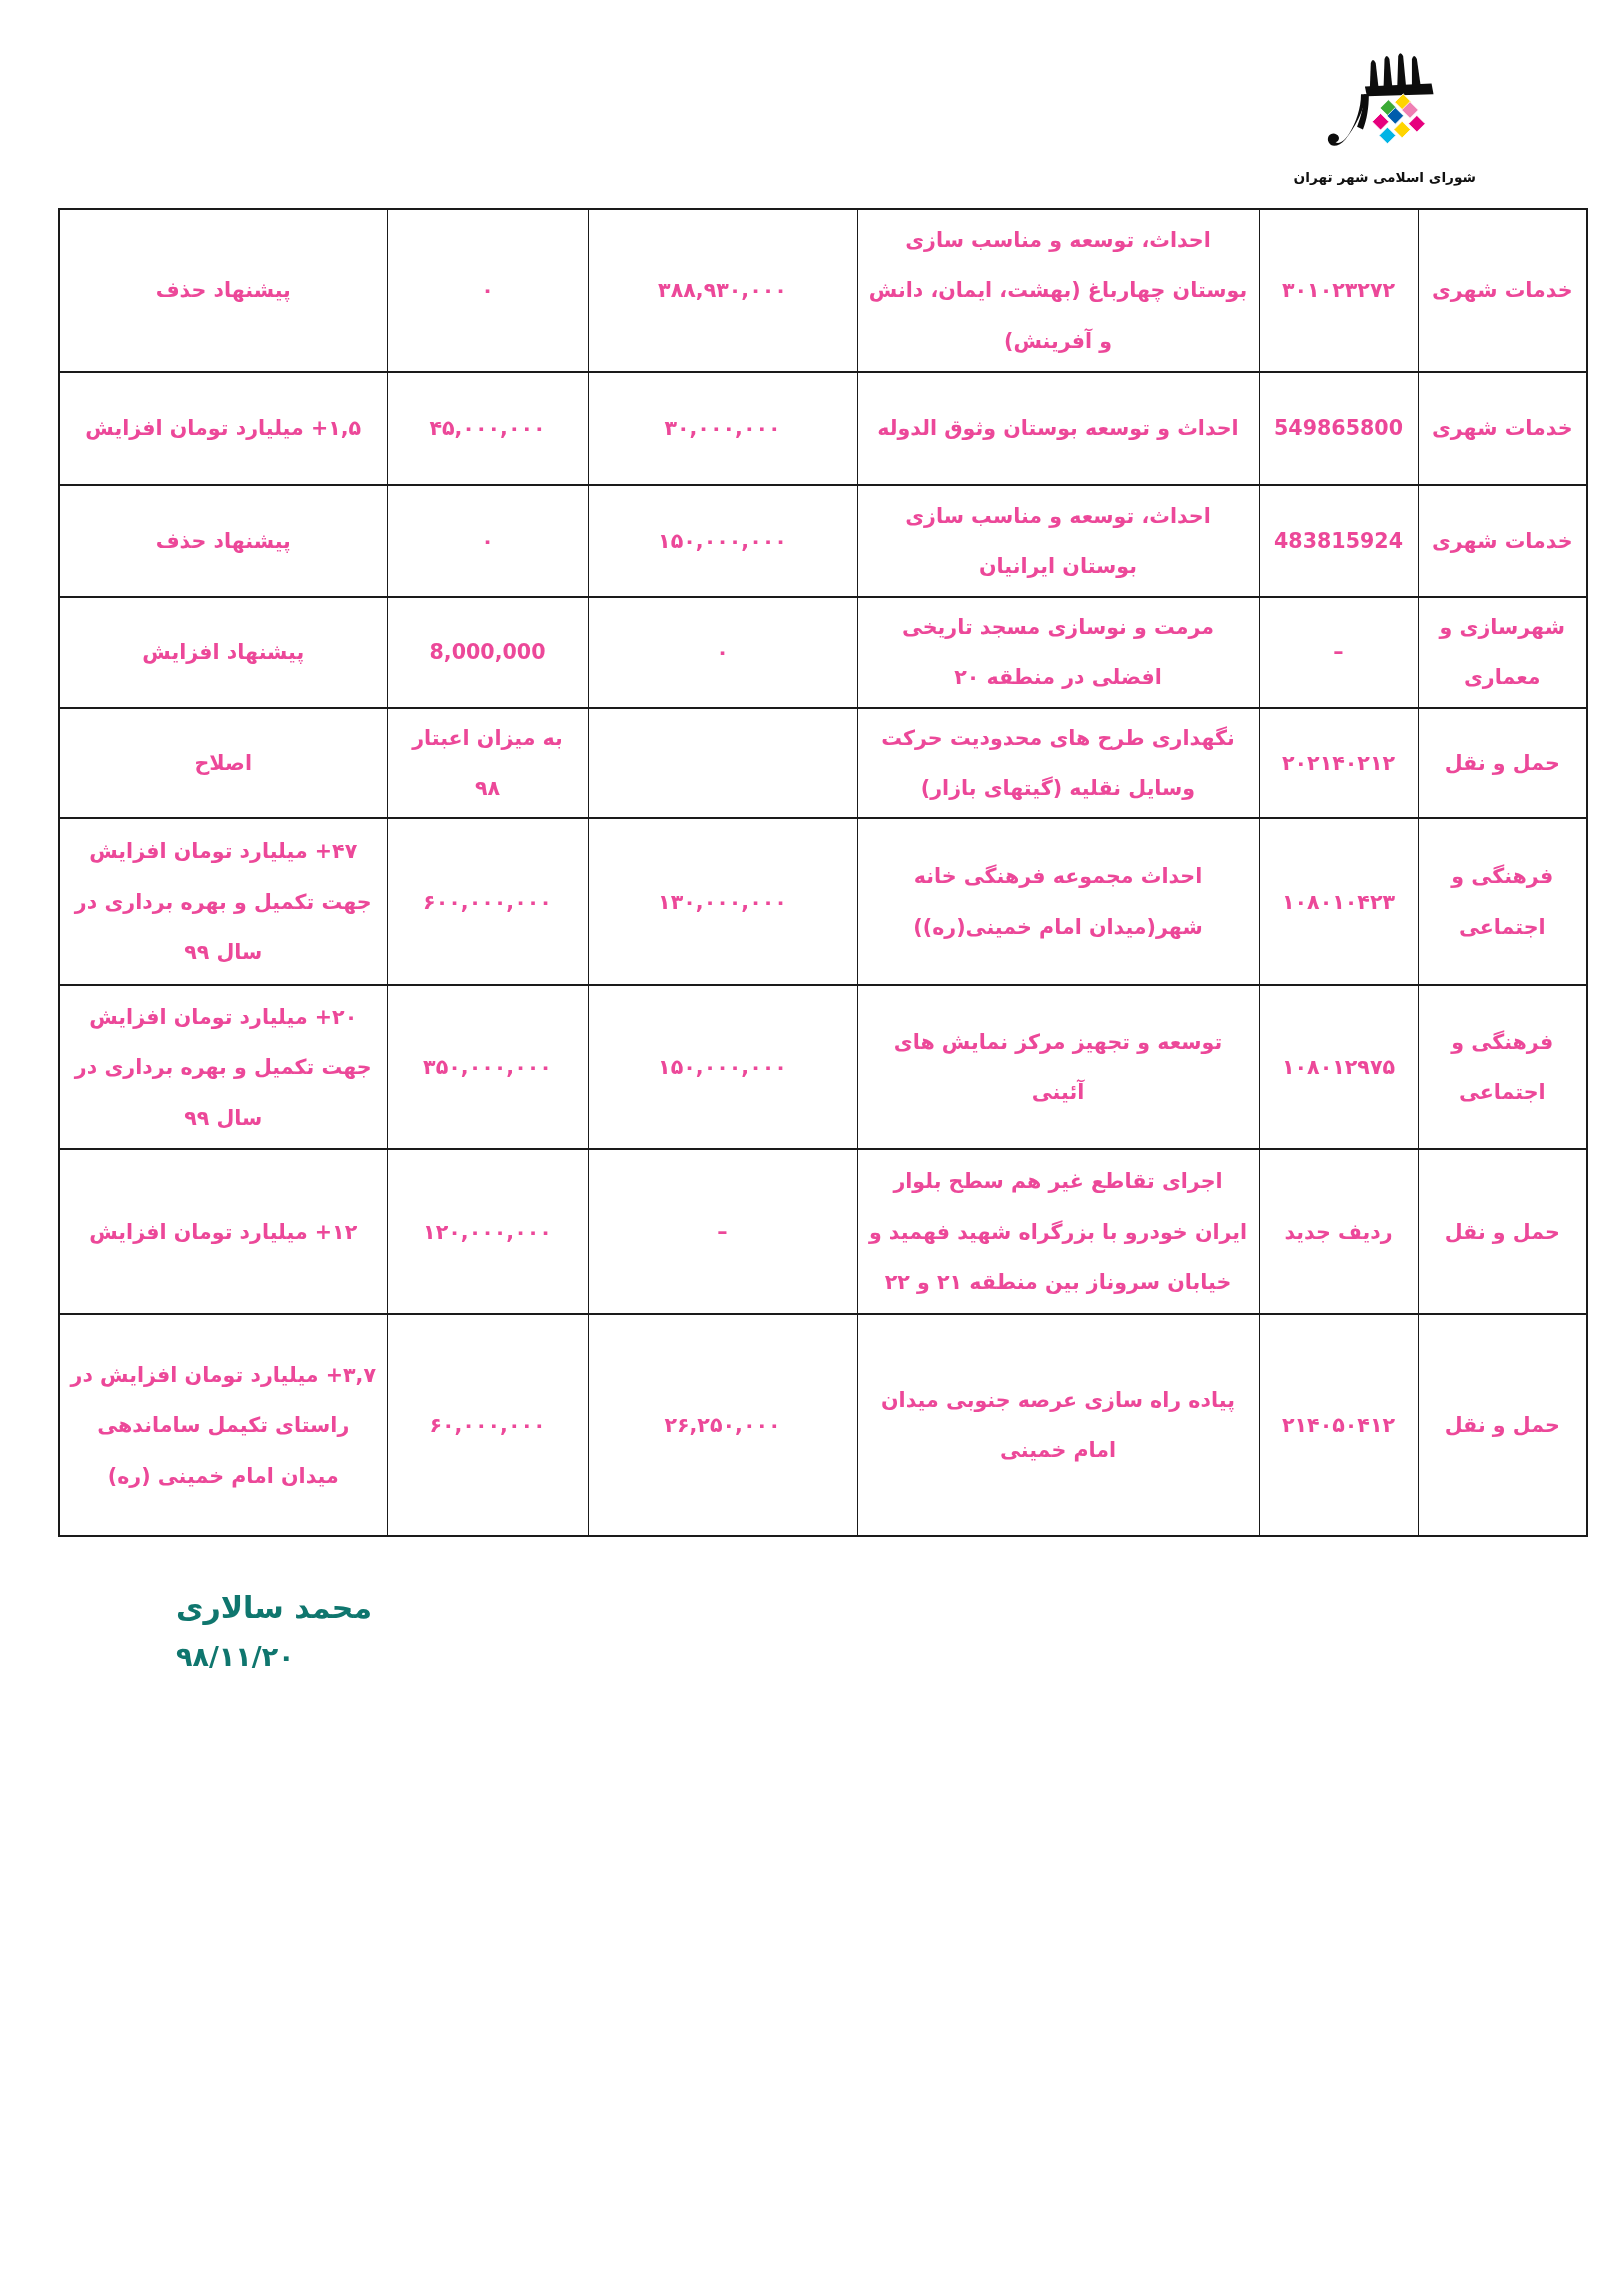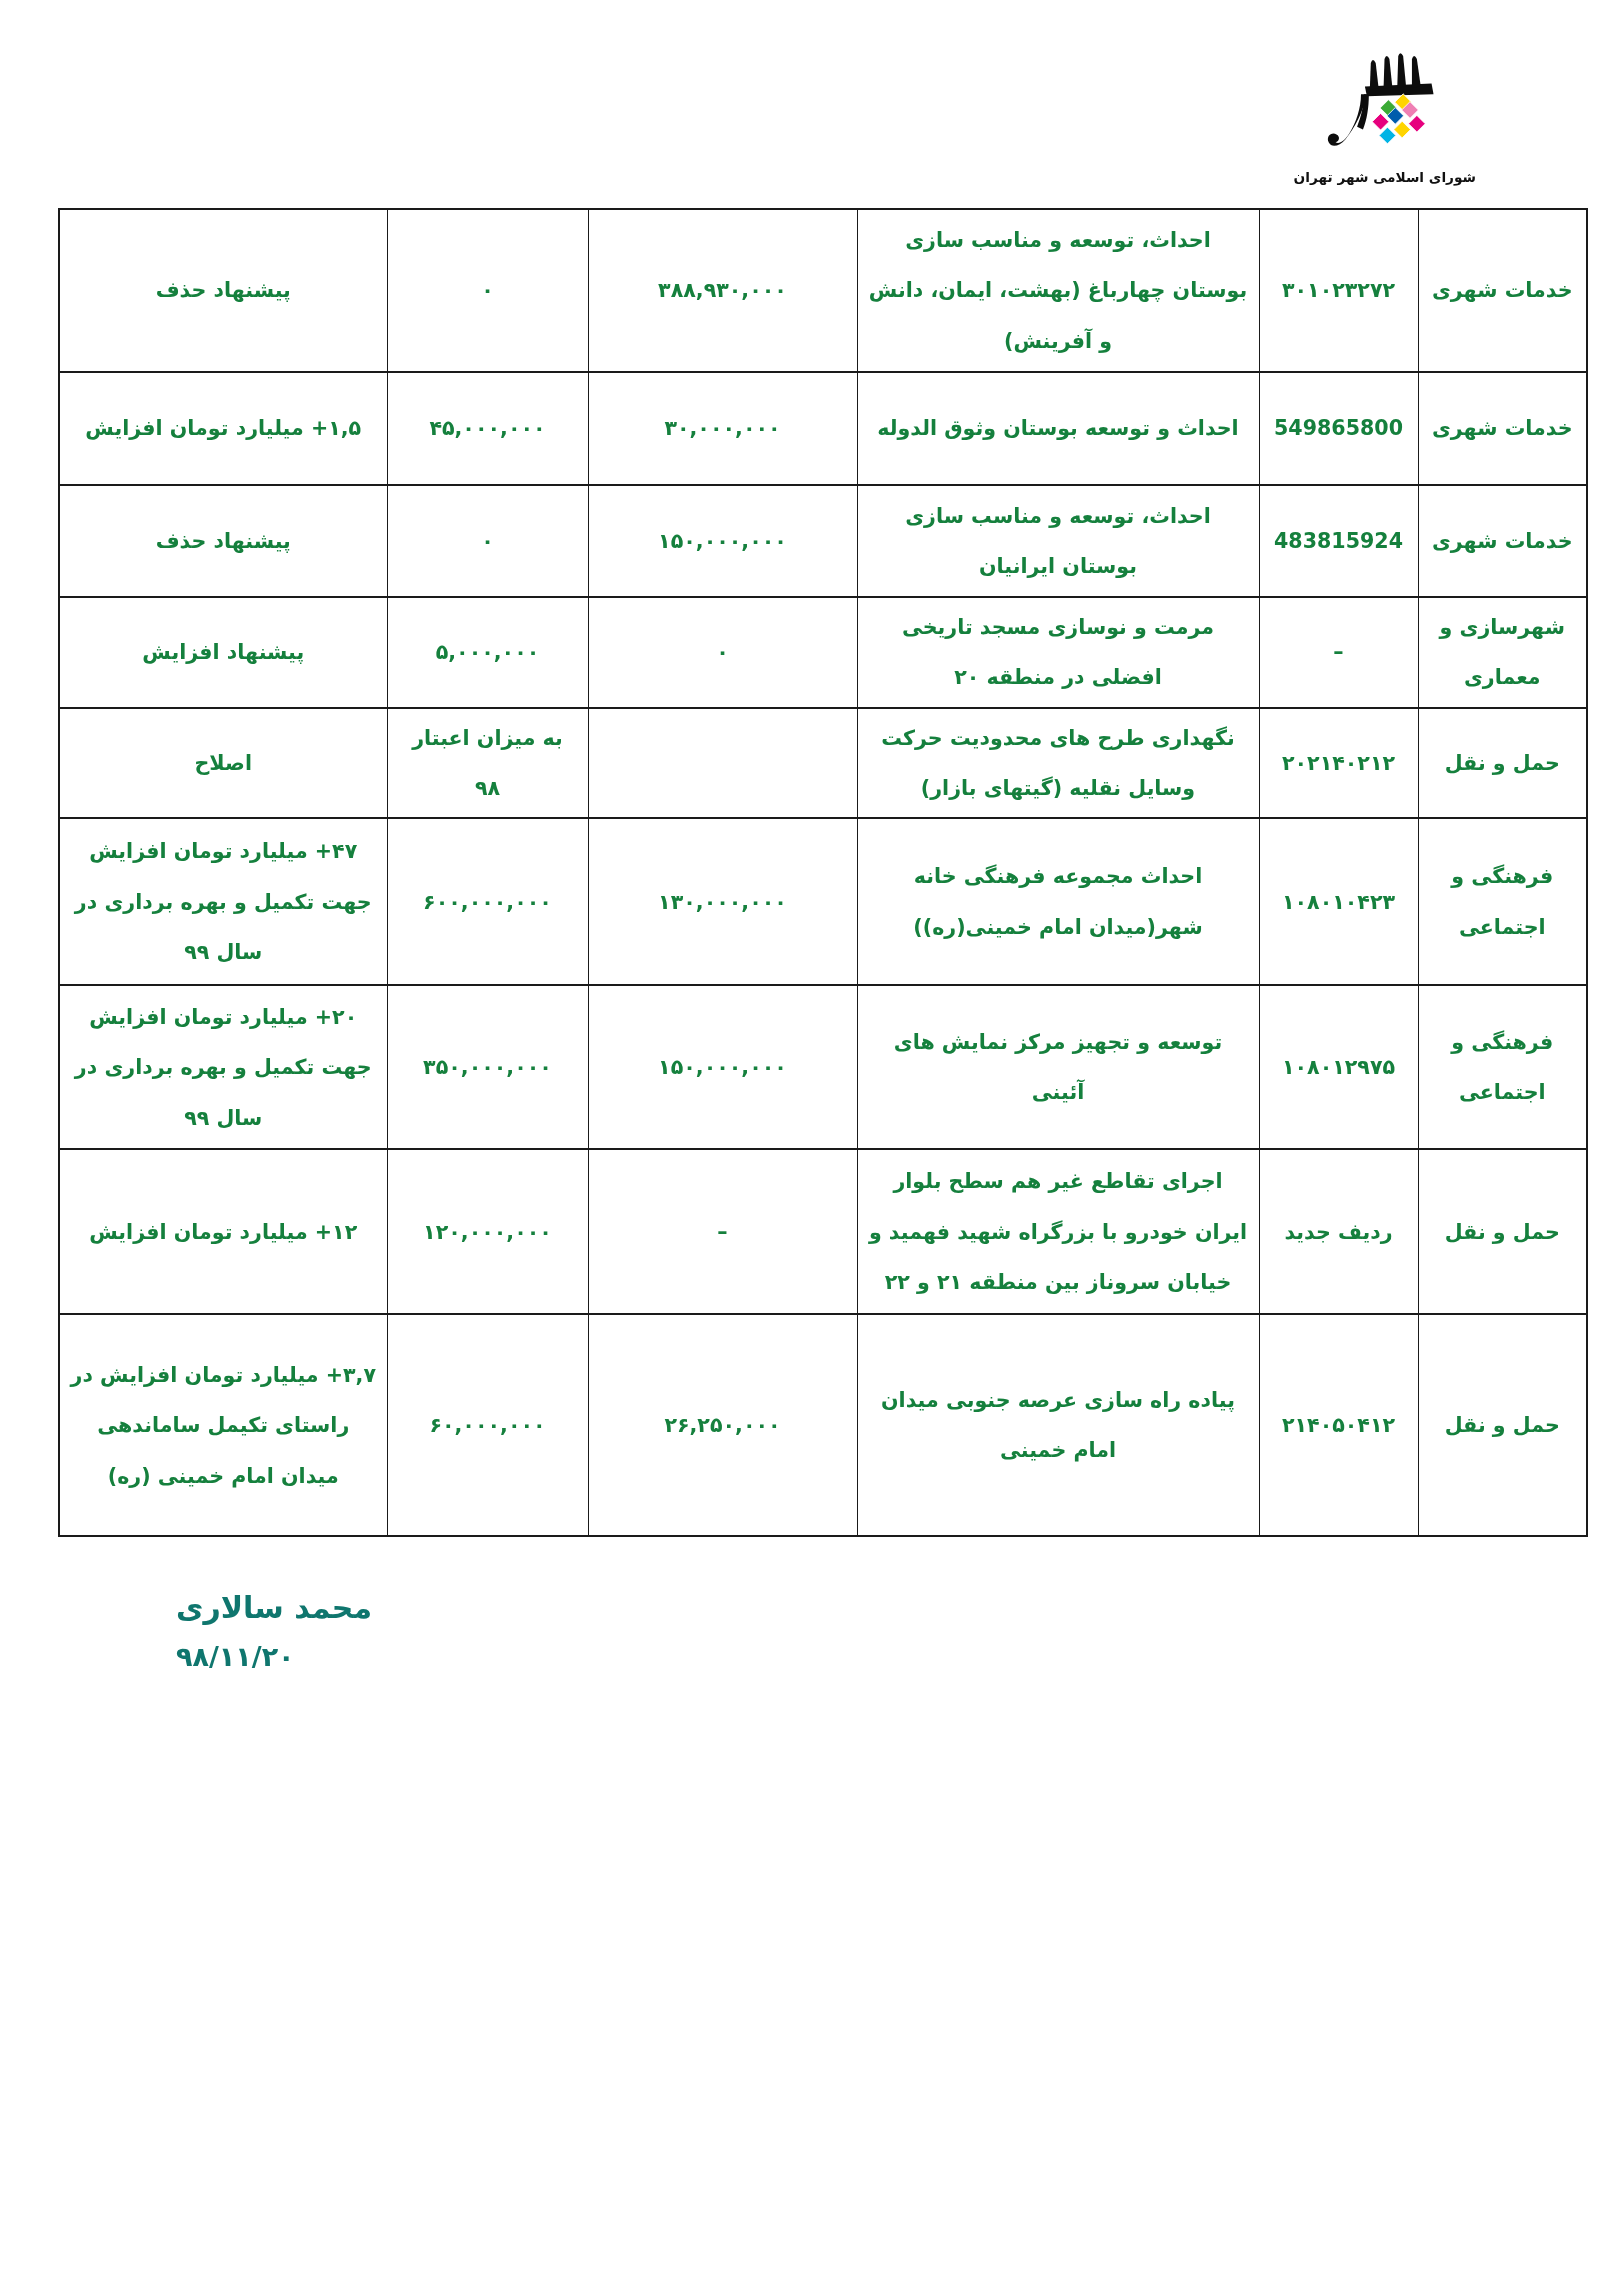--- a/index.html
+++ b/index.html
@@ -44,21 +44,21 @@
   table.budget-table td {
     border: 1.5px solid #1a1a1a;
     border-top-width: 2.9px;
     border-bottom-width: 2.9px;
     text-align: center;
     vertical-align: middle;
     font-weight: bold;
     font-size: 20.6px;
     line-height: 2.45;
     padding: 3.9px 9.8px;
-    color: #15803d;
+    color: #ec4899;
     overflow: hidden;
   }
   td.area-cell  { padding: 3.9px 23.5px; }
   td.code-cell  { padding: 3.9px 5.9px; }
   td.title-cell { padding: 3.9px 13.7px; }
   td.note-cell  { padding: 3.9px 11.8px; margin-left: 22px; }
 
   tr.r0 { height: 163px; }
   tr.r1 { height: 113px; }
   tr.r2 { height: 112px; }
@@ -144,21 +144,21 @@
       <td class="title-cell">احداث، توسعه و مناسب سازی بوستان ایرانیان</td>
       <td class="amt-cell">۱۵۰,۰۰۰,۰۰۰</td>
       <td class="amt-cell">۰</td>
       <td class="note-cell">پیشنهاد حذف</td>
     </tr>
     <tr class="r3">
       <td class="area-cell">شهرسازی و معماری</td>
       <td class="code-cell">–</td>
       <td class="title-cell">مرمت و نوسازی مسجد تاریخی افضلی در منطقه ۲۰</td>
       <td class="amt-cell">۰</td>
-      <td class="amt-cell">۵,۰۰۰,۰۰۰</td>
+      <td class="amt-cell">8,000,000</td>
       <td class="note-cell">پیشنهاد افزایش</td>
     </tr>
     <tr class="r4">
       <td class="area-cell">حمل و نقل</td>
       <td class="code-cell">۲۰۲۱۴۰۲۱۲</td>
       <td class="title-cell">نگهداری طرح های محدودیت حرکت وسایل نقلیه (گیتهای بازار)</td>
       <td class="amt-cell"></td>
       <td class="amt-cell">به میزان اعبتار ۹۸</td>
       <td class="note-cell">اصلاح</td>
     </tr>

